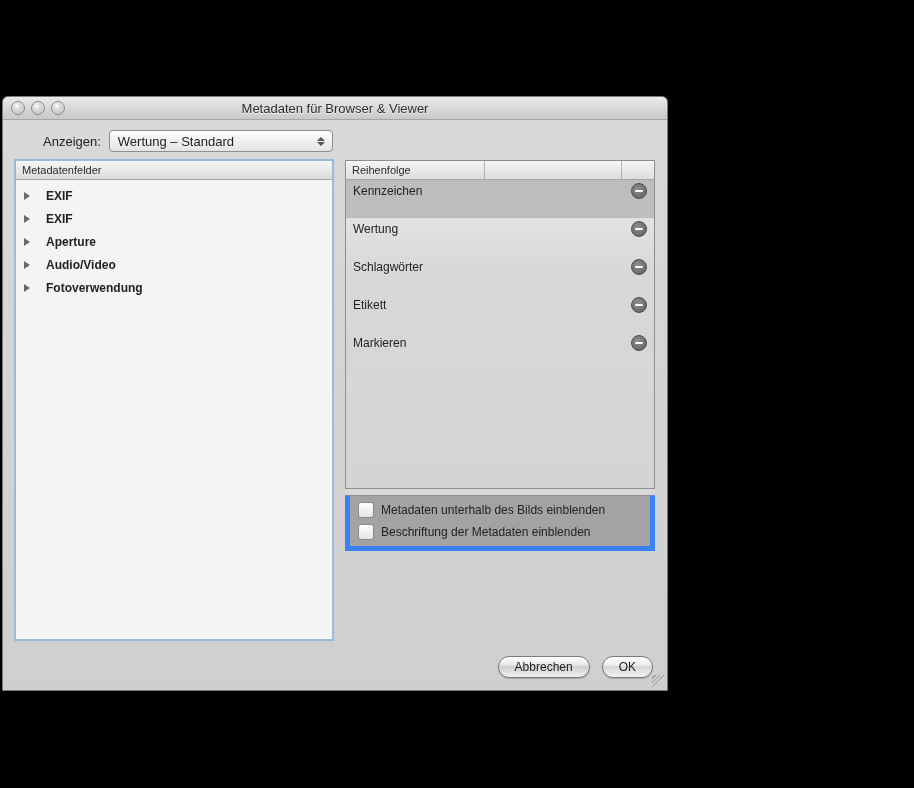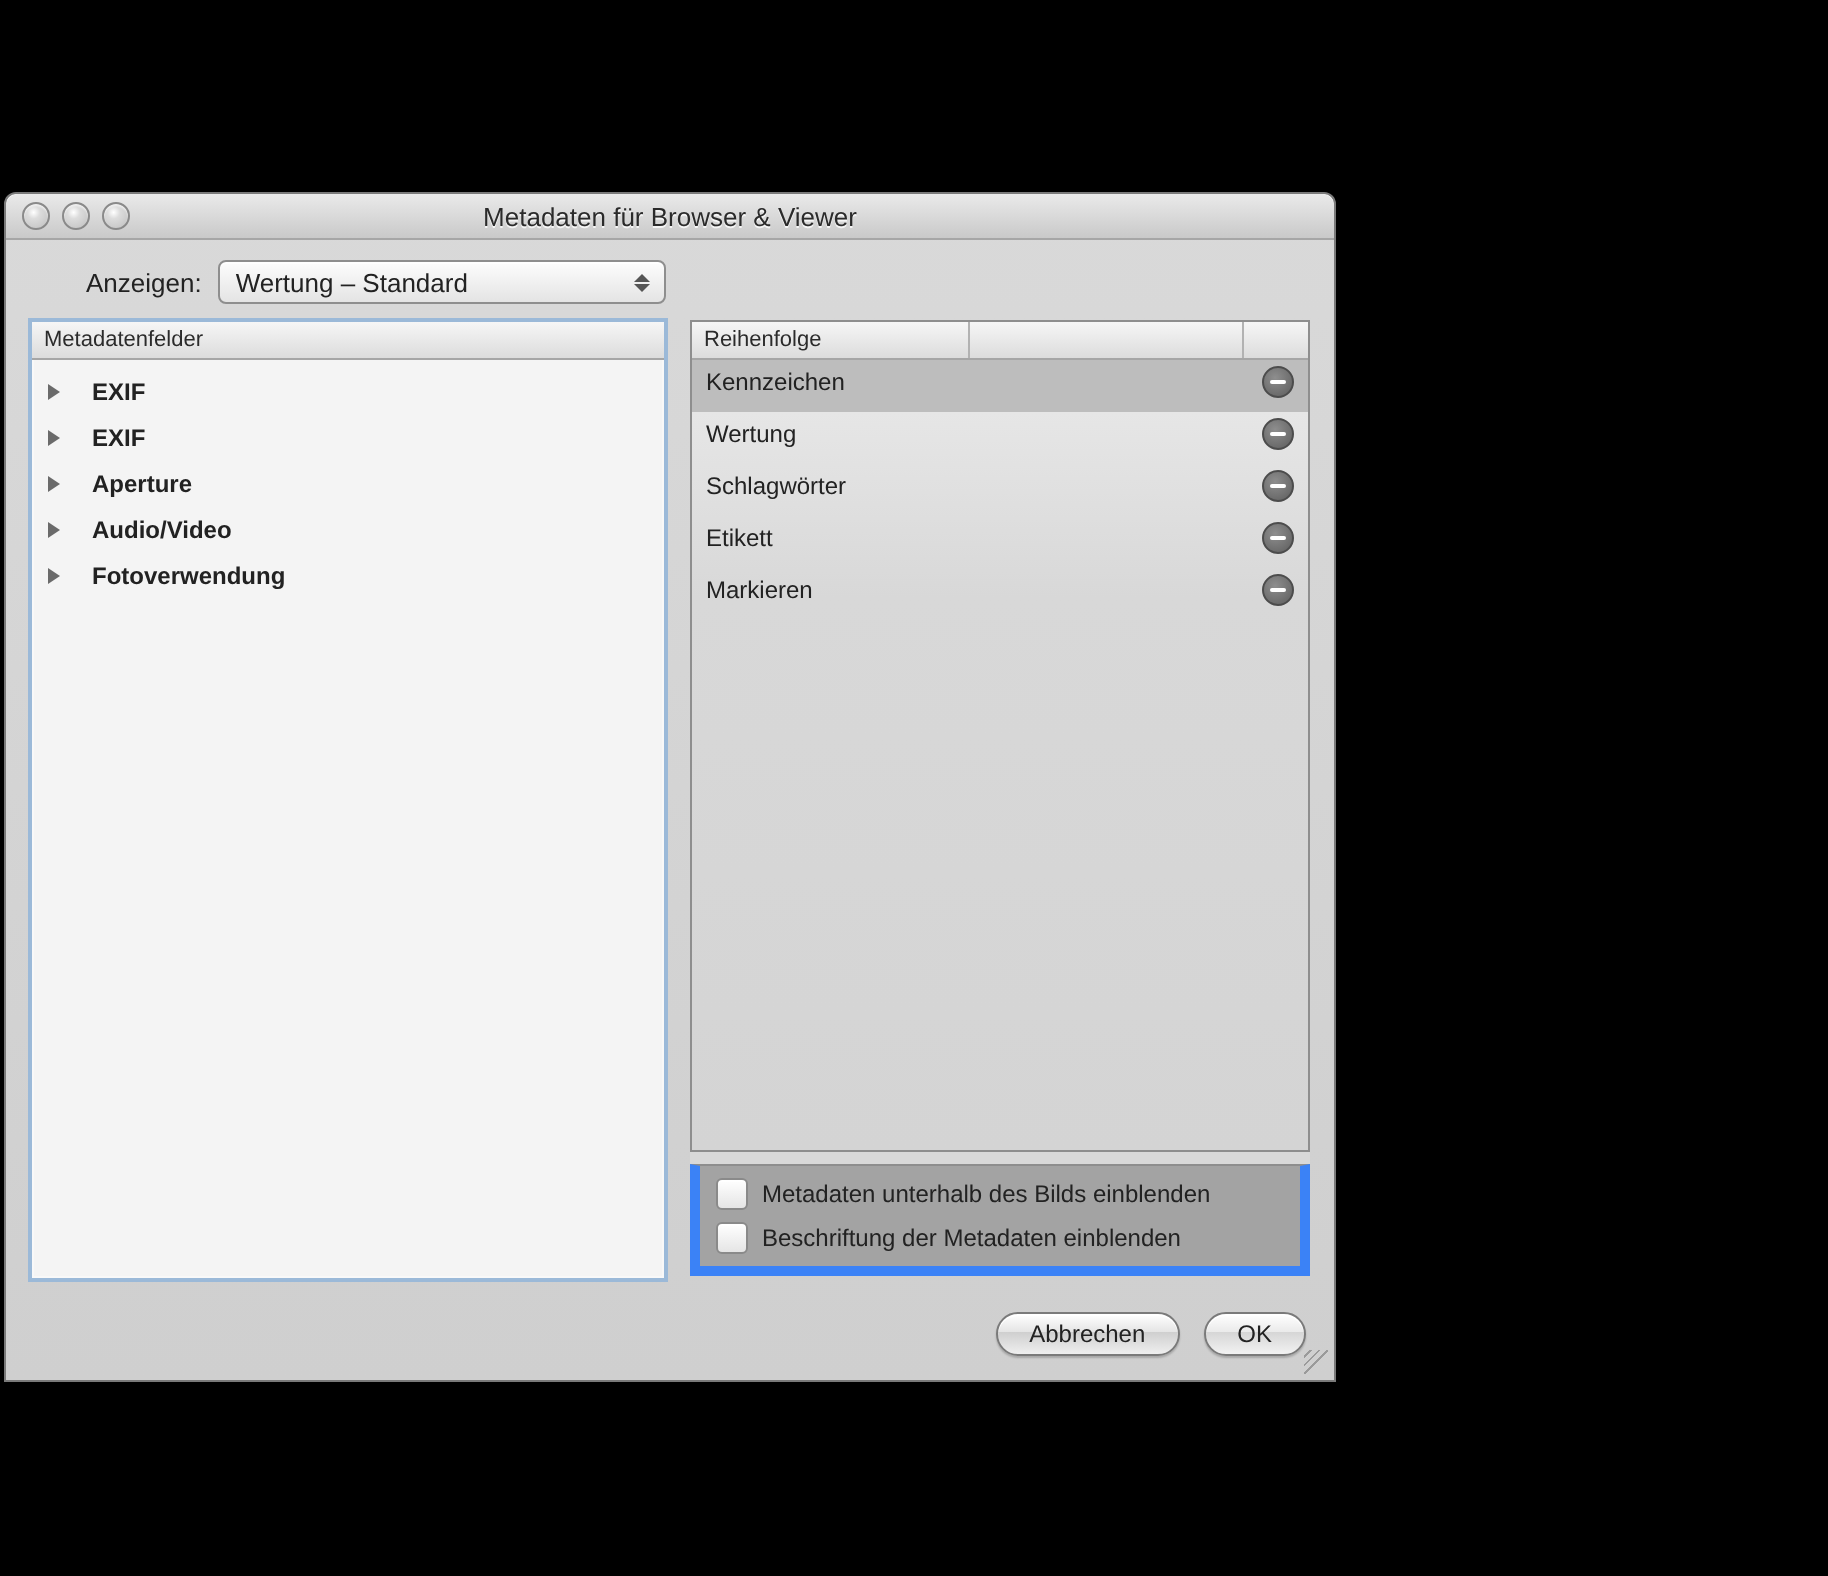--- a/index.html
+++ b/index.html
@@ -107,21 +107,21 @@
   .panel-left {
     width: 316px;
     height: 478px;
     outline: 2px solid #9bb9d8;
     outline-offset: -1px;
   }
   .panel-right {
     flex: 1;
     display: flex;
     flex-direction: column;
-    height: 478px;
+    height: 391px;
     background: #d9d9d9;
     border: none;
     padding: 0;
   }
   .panel-right-top {
     flex: 1;
     border: 1px solid #8e8e8e;
     background: #f0f0f0;
     display: flex;
     flex-direction: column;
@@ -177,21 +177,21 @@
 
   .order-list {
     flex: 1;
     background: linear-gradient(#eaeaea, #d8d8d8 30%, #d4d4d4);
   }
   .order-row {
     display: flex;
     align-items: center;
     justify-content: space-between;
     height: 22px;
-    padding: 0 7px 4px 7px;
+    padding: 0 7px 16px 7px;
     font-size: 12px;
     border-bottom: 0px solid transparent;
     cursor: default;
   }
   .order-row.selected {
     background: #bdbdbd;
   }
   .minus-btn {
     width: 14px; height: 14px;
     border-radius: 50%;

